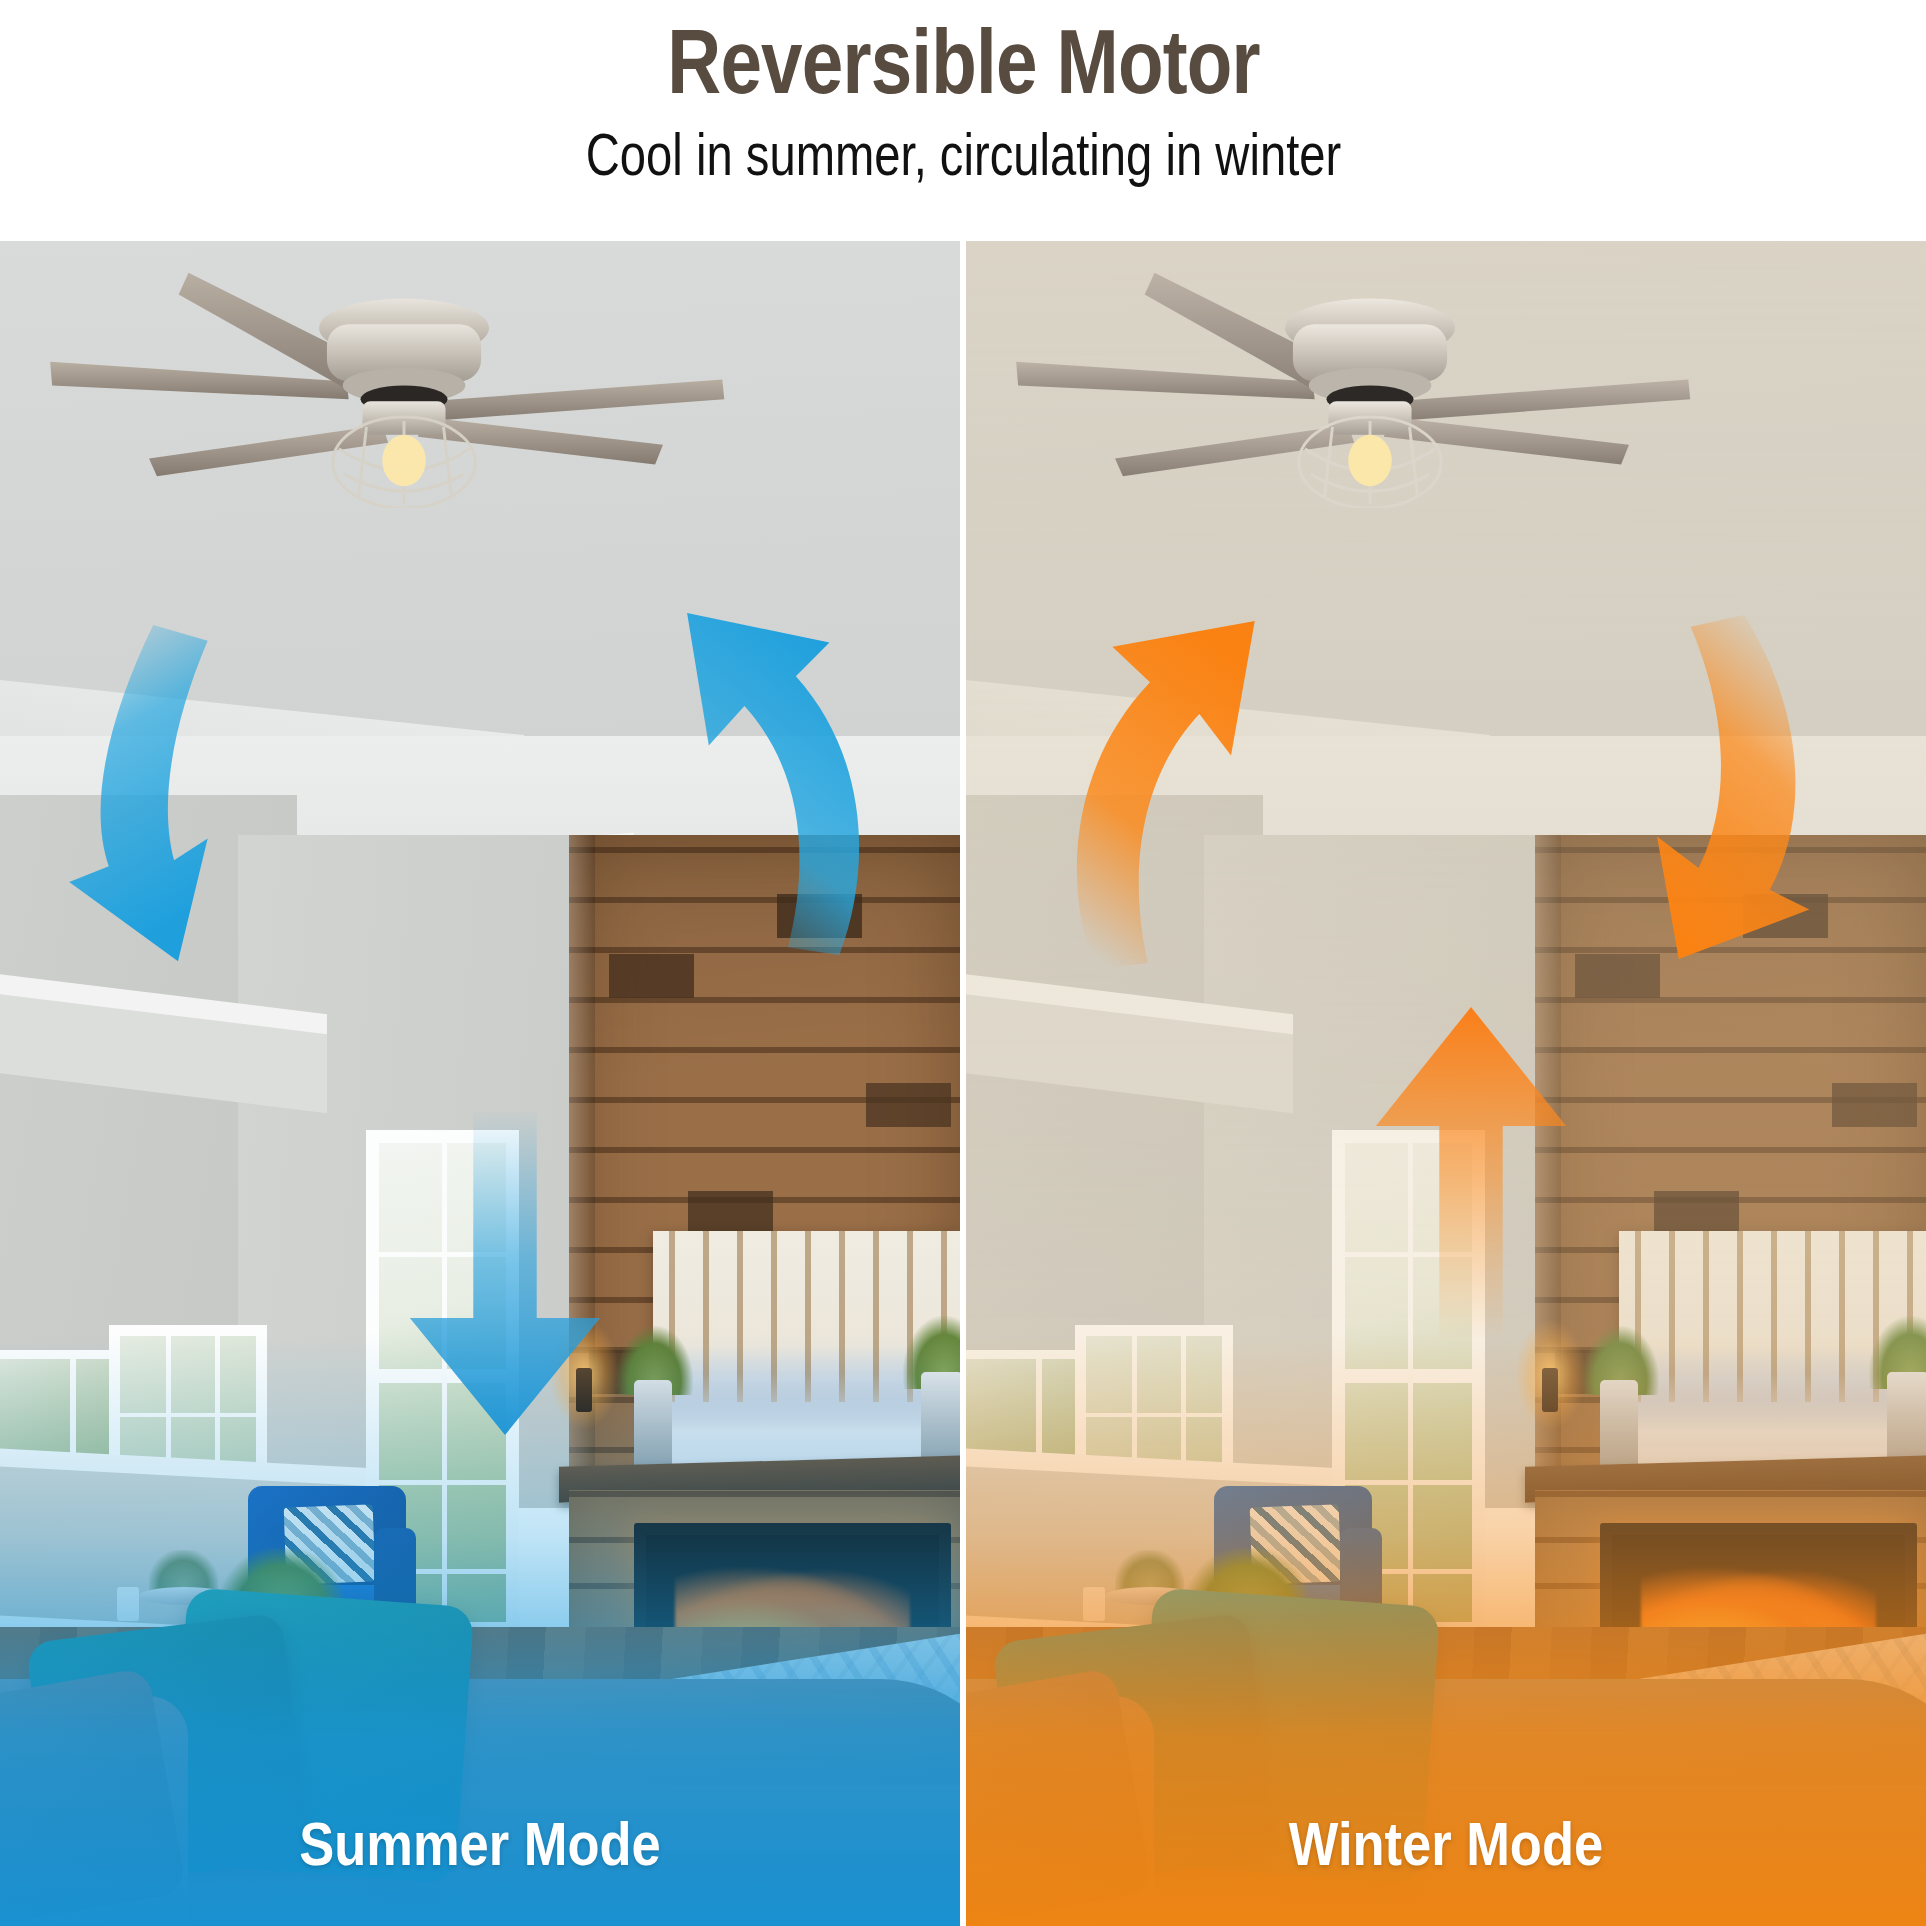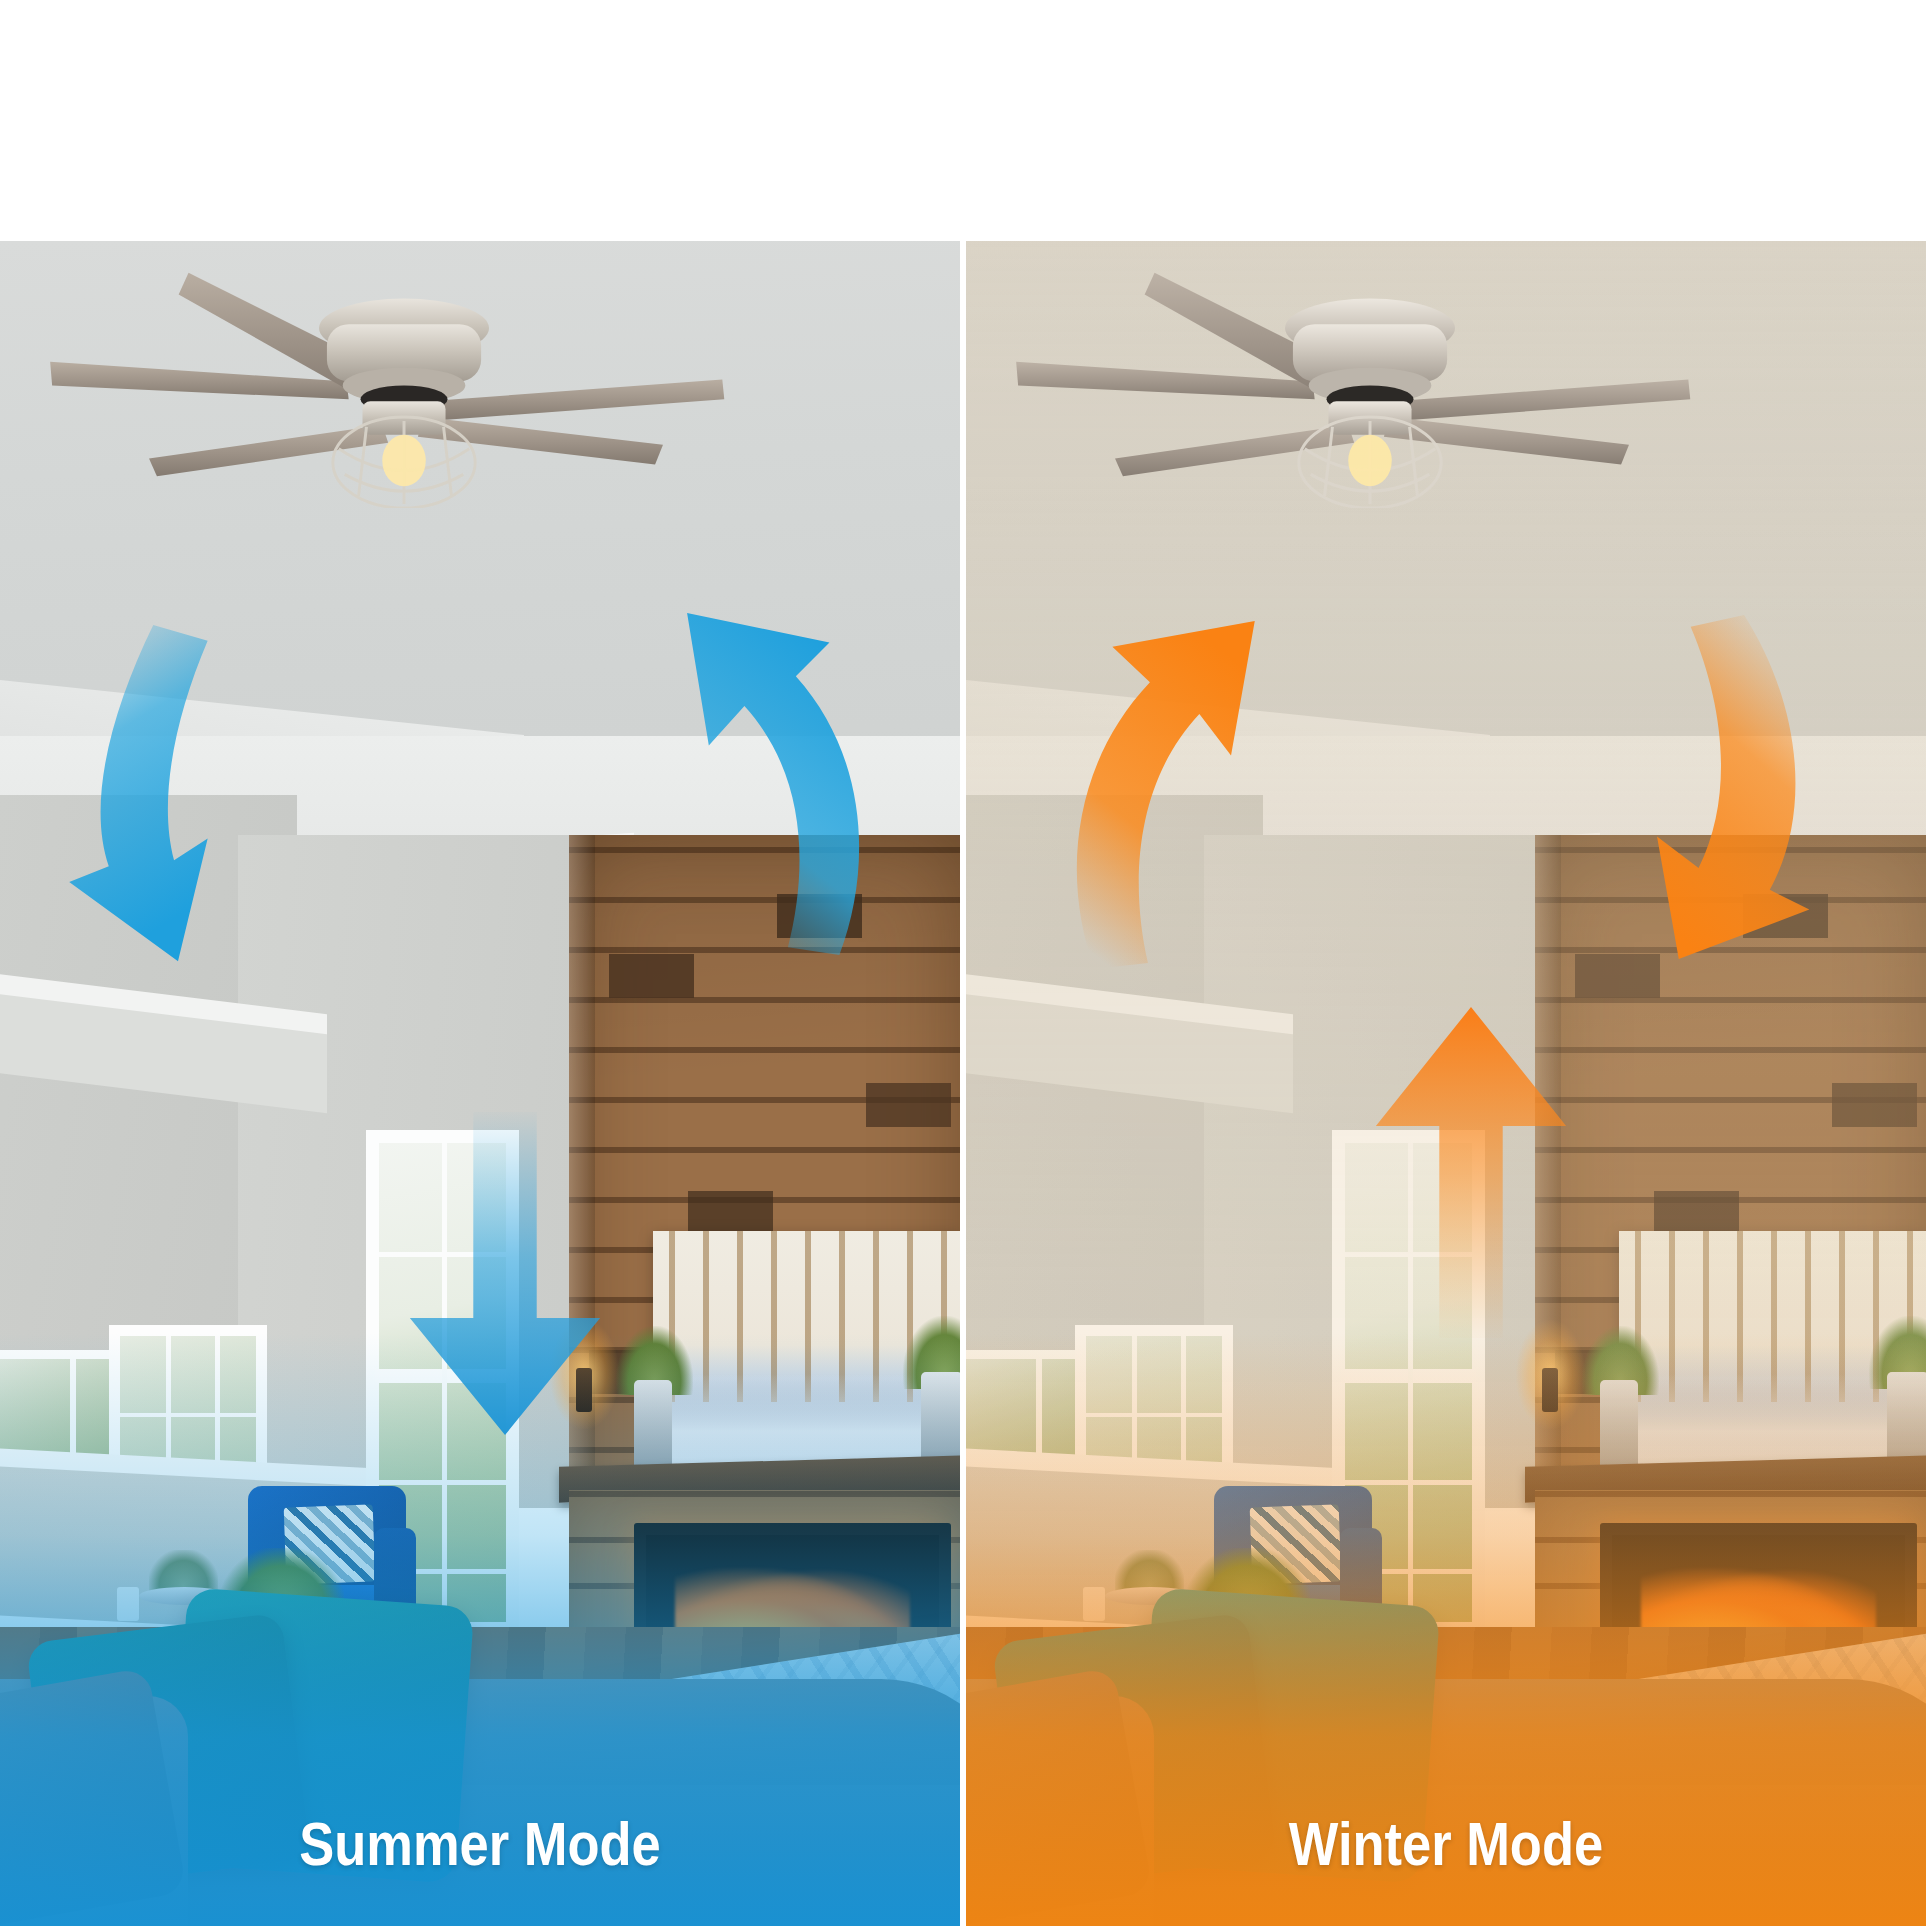--- a/index.html
+++ b/index.html
@@ -272,20 +272,24 @@
   .arrow-svg { position:absolute; z-index:30; pointer-events:none; }
   .a-curve-left   { left:59px;  top:376px;  width:327px; height:356px; }
   .a-curve-right  { left:584px; top:366px;  width:307px; height:356px; }
   .a-straight     { left:396px; top:871px;  width:218px; height:327px; }
 </style>
 </head>
 <body>
 
 <div class="page">
 
+  <div class="header">
+    <div class="title">Reversible Motor</div>
+    <div class="subtitle">Cool in summer, circulating in winter</div>
+  </div>
 
   <div class="panels">
 
     <div class="panel panel-left">
       <div class="scene">
 
         <div class="ceiling"></div>
         <div class="ceiling-soffit"></div>
         <div class="ceiling-main"></div>
         <div class="ceiling-edge"></div>

